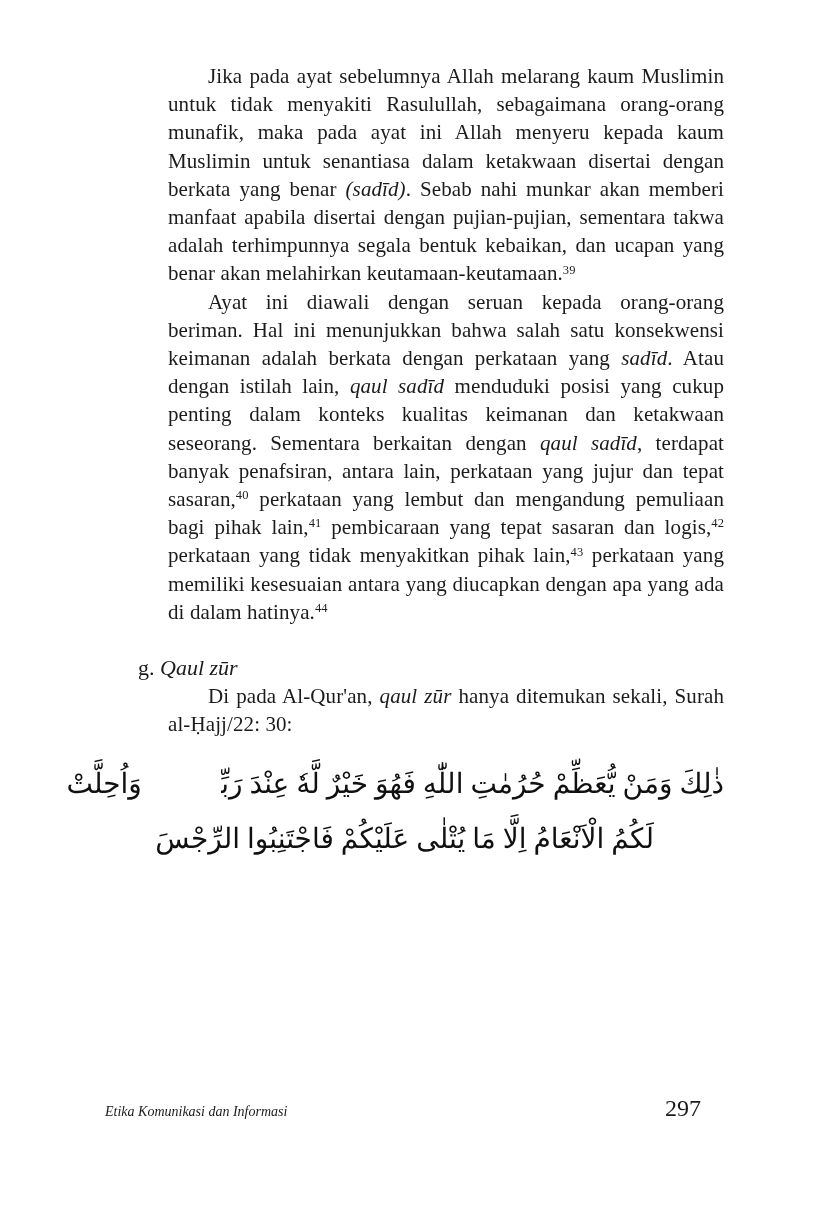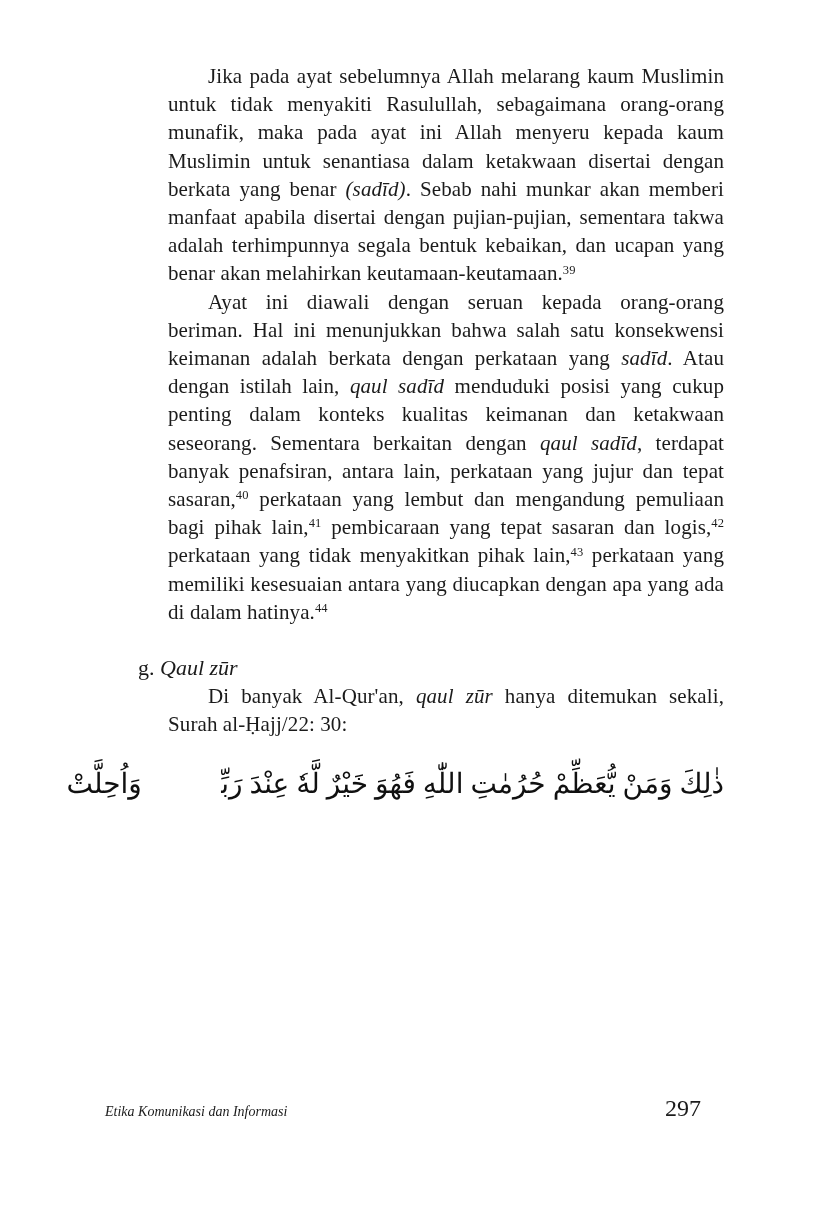--- a/index.html
+++ b/index.html
@@ -83,24 +83,25 @@
 <div class="page">
 
   <div class="content">
 
     <p class="para first-indent"><span>Jika pada ayat sebelumnya Allah melarang kaum Muslimin untuk tidak menyakiti Rasulullah, sebagaimana orang-orang munafik, maka pada ayat ini Allah menyeru kepada kaum Muslimin untuk senantiasa dalam ketakwaan disertai dengan berkata yang benar </span><i>(sadīd)</i><span>. Sebab nahi munkar akan memberi manfaat apabila disertai dengan pujian-pujian, sementara takwa adalah terhimpunnya segala bentuk kebaikan, dan ucapan yang benar akan melahirkan keutamaan-keutamaan.</span><sup>39</sup></p>
 
     <p class="para first-indent"><span>Ayat ini diawali dengan seruan kepada orang-orang beriman. Hal ini menunjukkan bahwa salah satu konsekwensi keimanan adalah berkata dengan perkataan yang </span><i>sadīd</i><span>. Atau dengan istilah lain, </span><i>qaul sadīd</i><span> menduduki posisi yang cukup penting dalam konteks kualitas keimanan dan ketakwaan seseorang. Sementara berkaitan dengan </span><i>qaul sadīd</i><span>, terdapat banyak penafsiran, antara lain, perkataan yang jujur dan tepat sasaran,</span><sup>40</sup><span> perkataan yang lembut dan mengandung pemuliaan bagi pihak lain,</span><sup>41</sup><span> pembicaraan yang tepat sasaran dan logis,</span><sup>42</sup><span> perkataan yang tidak menyakitkan pihak lain,</span><sup>43</sup><span> perkataan yang memiliki kesesuaian antara yang diucapkan dengan apa yang ada di dalam hatinya.</span><sup>44</sup></p>
 
     <div class="heading"><span>g. </span><i>Qaul zūr</i></div>
 
-    <p class="para first-indent"><span>Di banyak Al-Qur'an, </span><i>qaul zūr</i><span> hanya ditemukan sekali, Surah al-Ḥajj/22: 30:</span></p>
+    <p class="para first-indent"><span>Di pada Al-Qur'an, </span><i>qaul zūr</i><span> hanya ditemukan sekali, Surah al-Ḥajj/22: 30:</span></p>
 
     <div class="quran" dir="rtl">
       <div class="quran-line l1">ذٰلِكَ وَمَنْ يُّعَظِّمْ حُرُمٰتِ اللّٰهِ فَهُوَ خَيْرٌ لَّهٗ عِنْدَ رَبِّهٖ ۗ وَاُحِلَّتْ</div>
+      <div class="quran-line l2">لَكُمُ الْاَنْعَامُ اِلَّا مَا يُتْلٰى عَلَيْكُمْ فَاجْتَنِبُوا الرِّجْسَ</div>
     </div>
 
   </div>
 
   <div class="footer">
     <span class="footer-title">Etika Komunikasi dan Informasi</span>
     <span class="page-number">297</span>
   </div>
 
 </div>

